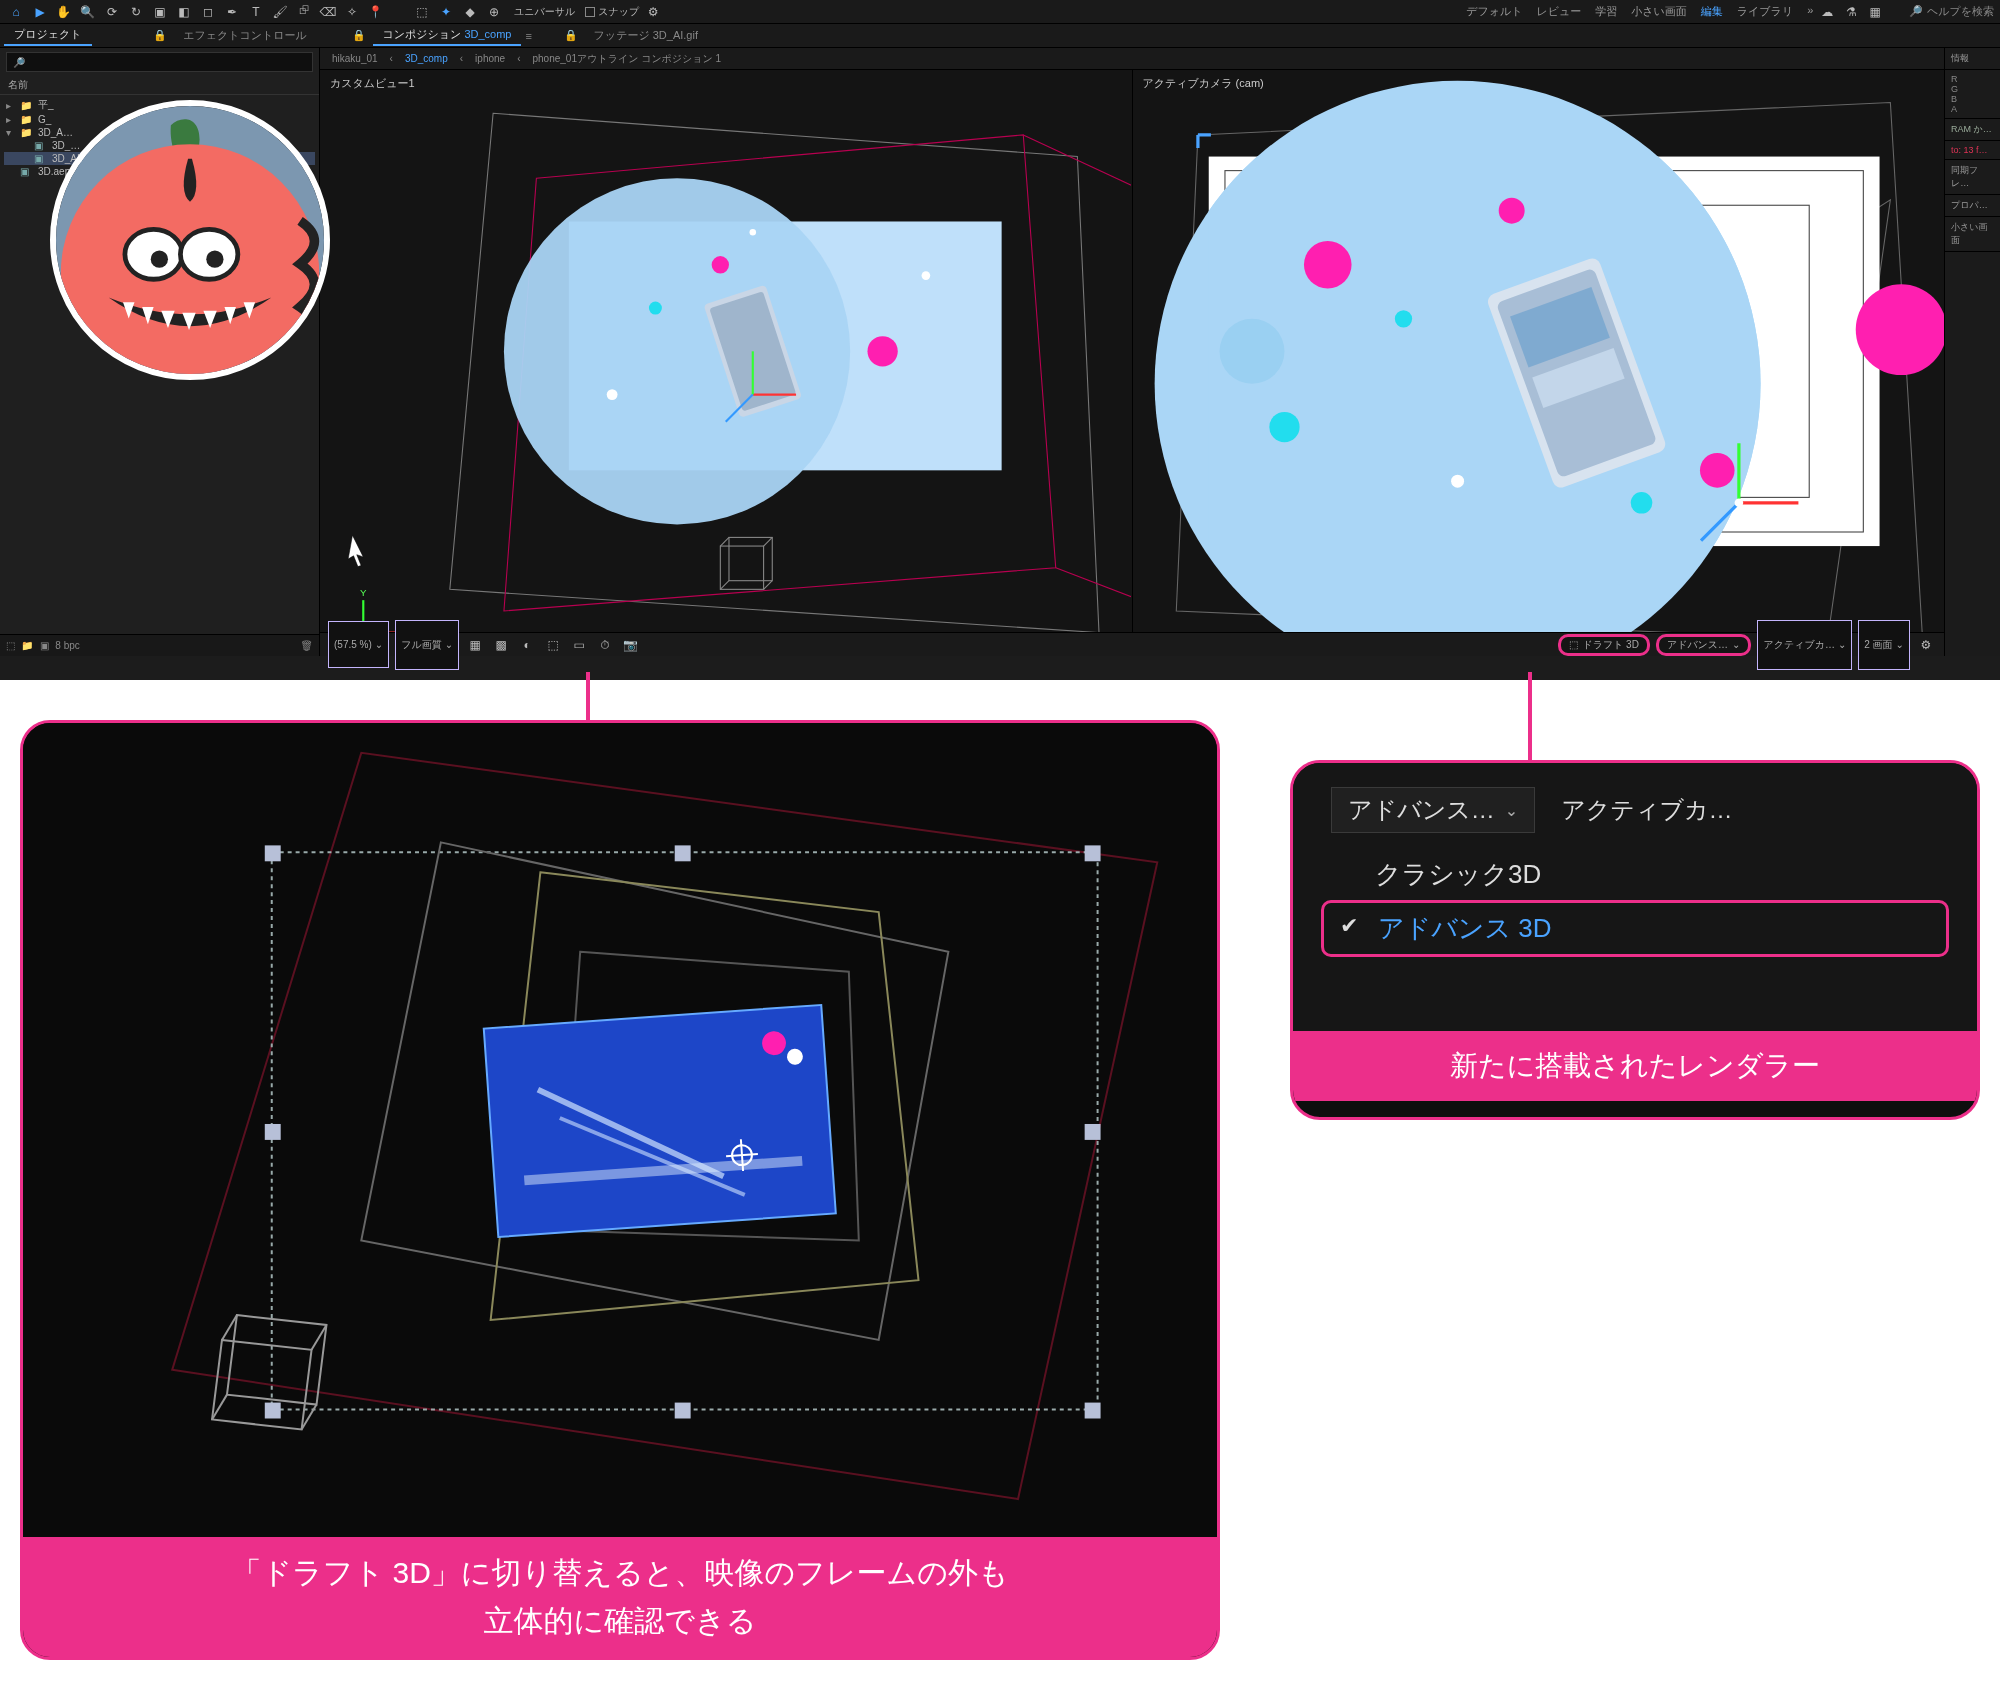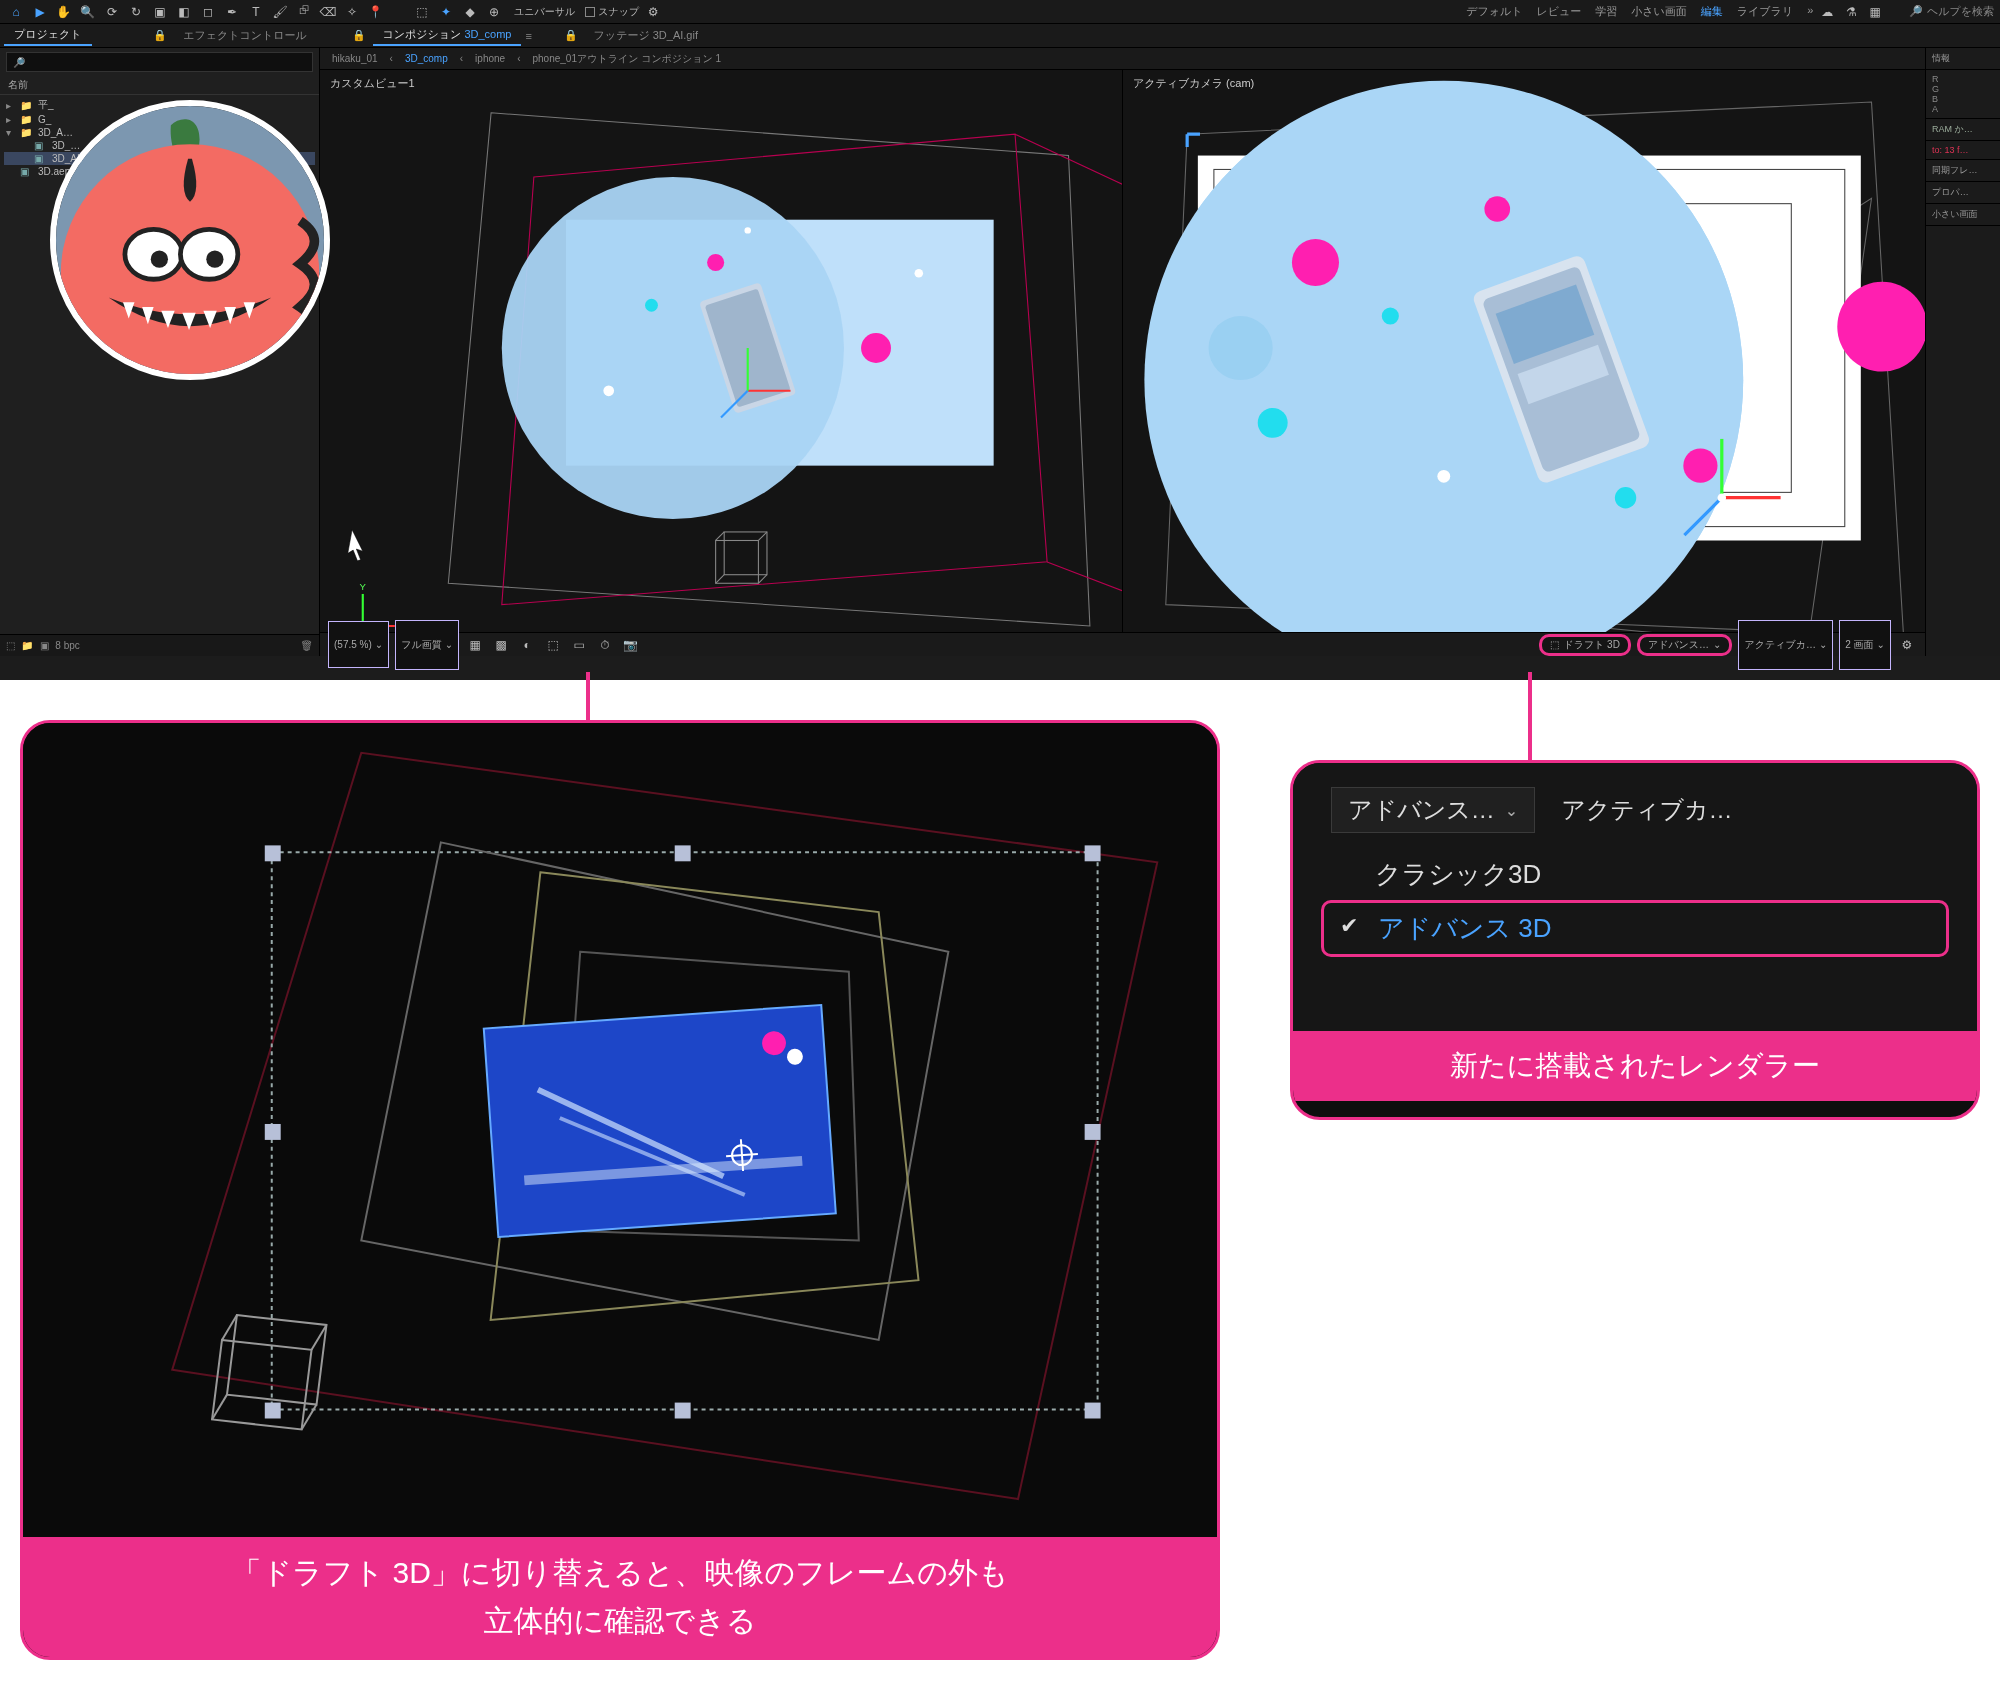--- a/index.html
+++ b/index.html
@@ -162,21 +162,21 @@
   .vf-dd { border:1px solid #c4b5fd; background:#111; padding:17px 5px; display:flex; align-items:center; gap:3px; }
   .vf-right { margin-left:auto; display:flex; align-items:center; gap:6px; }
   .pill-hi {
     border:3px solid #ec2f8a; border-radius:10px; padding:1px 8px;
     display:flex; align-items:center; gap:4px;
     background:#151515;
   }
 
   
   .side-strip {
-    width: 75px;
+    width: 56px;
     background:#1b1b1b;
     border-left:1px solid #000;
     font-size:9px; color:#aaa;
   }
   .side-strip .stab { padding:4px 6px; border-bottom:1px solid #000; color:#999;}
   .side-strip .sred { color:#d35; }
 
   
   .mascot {
     position:absolute;

